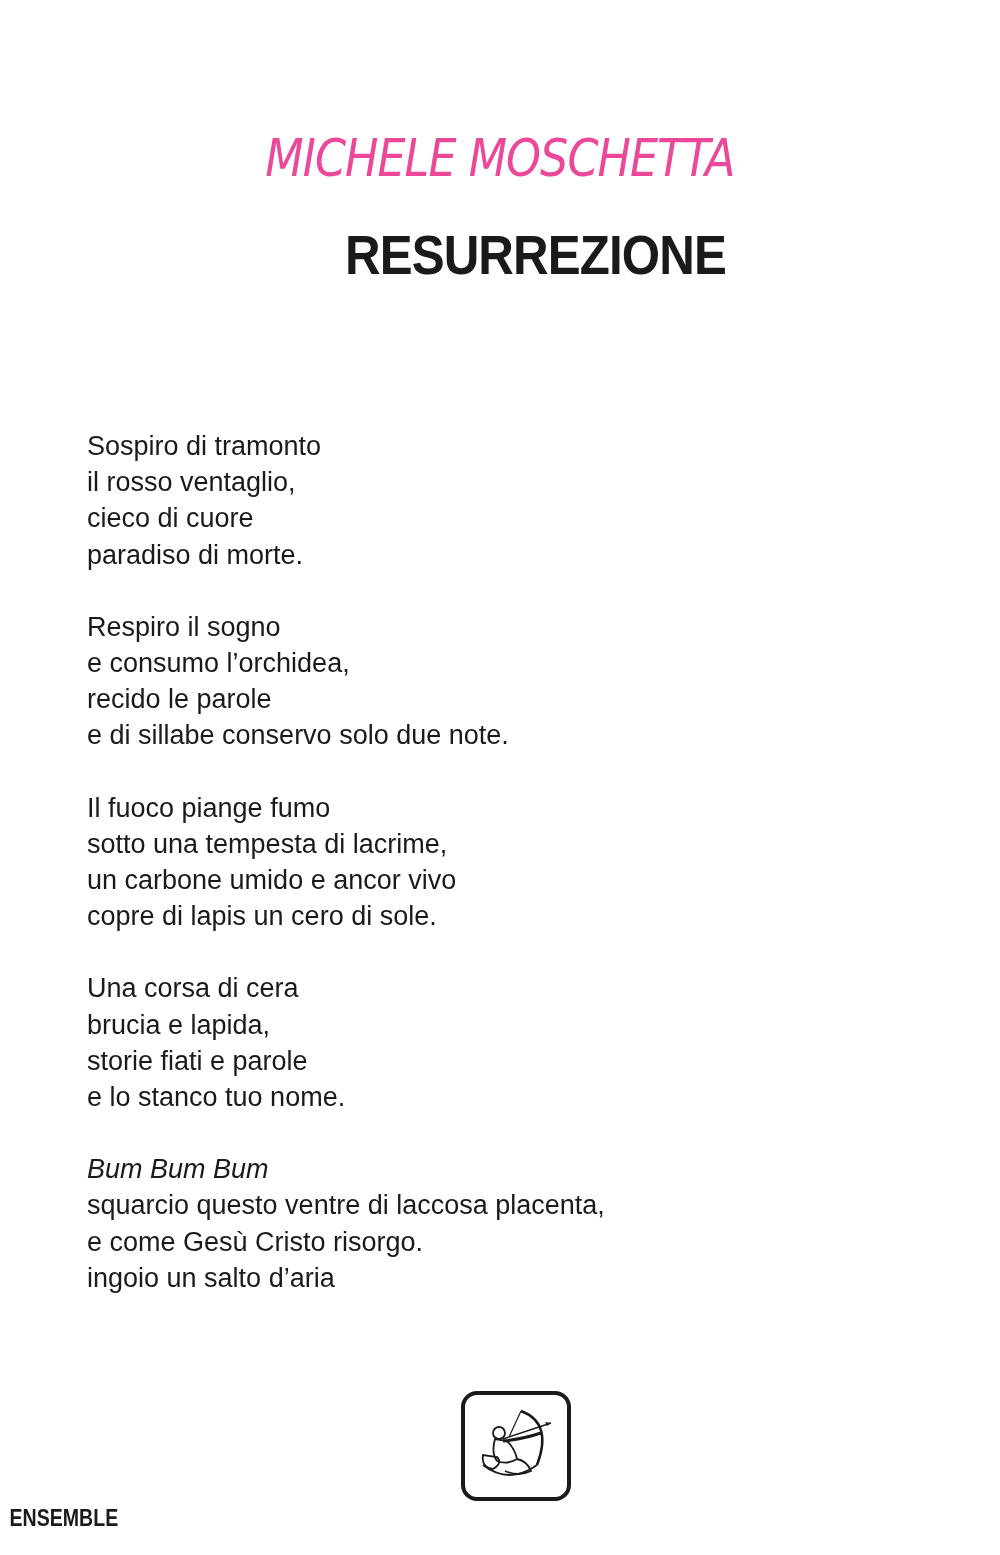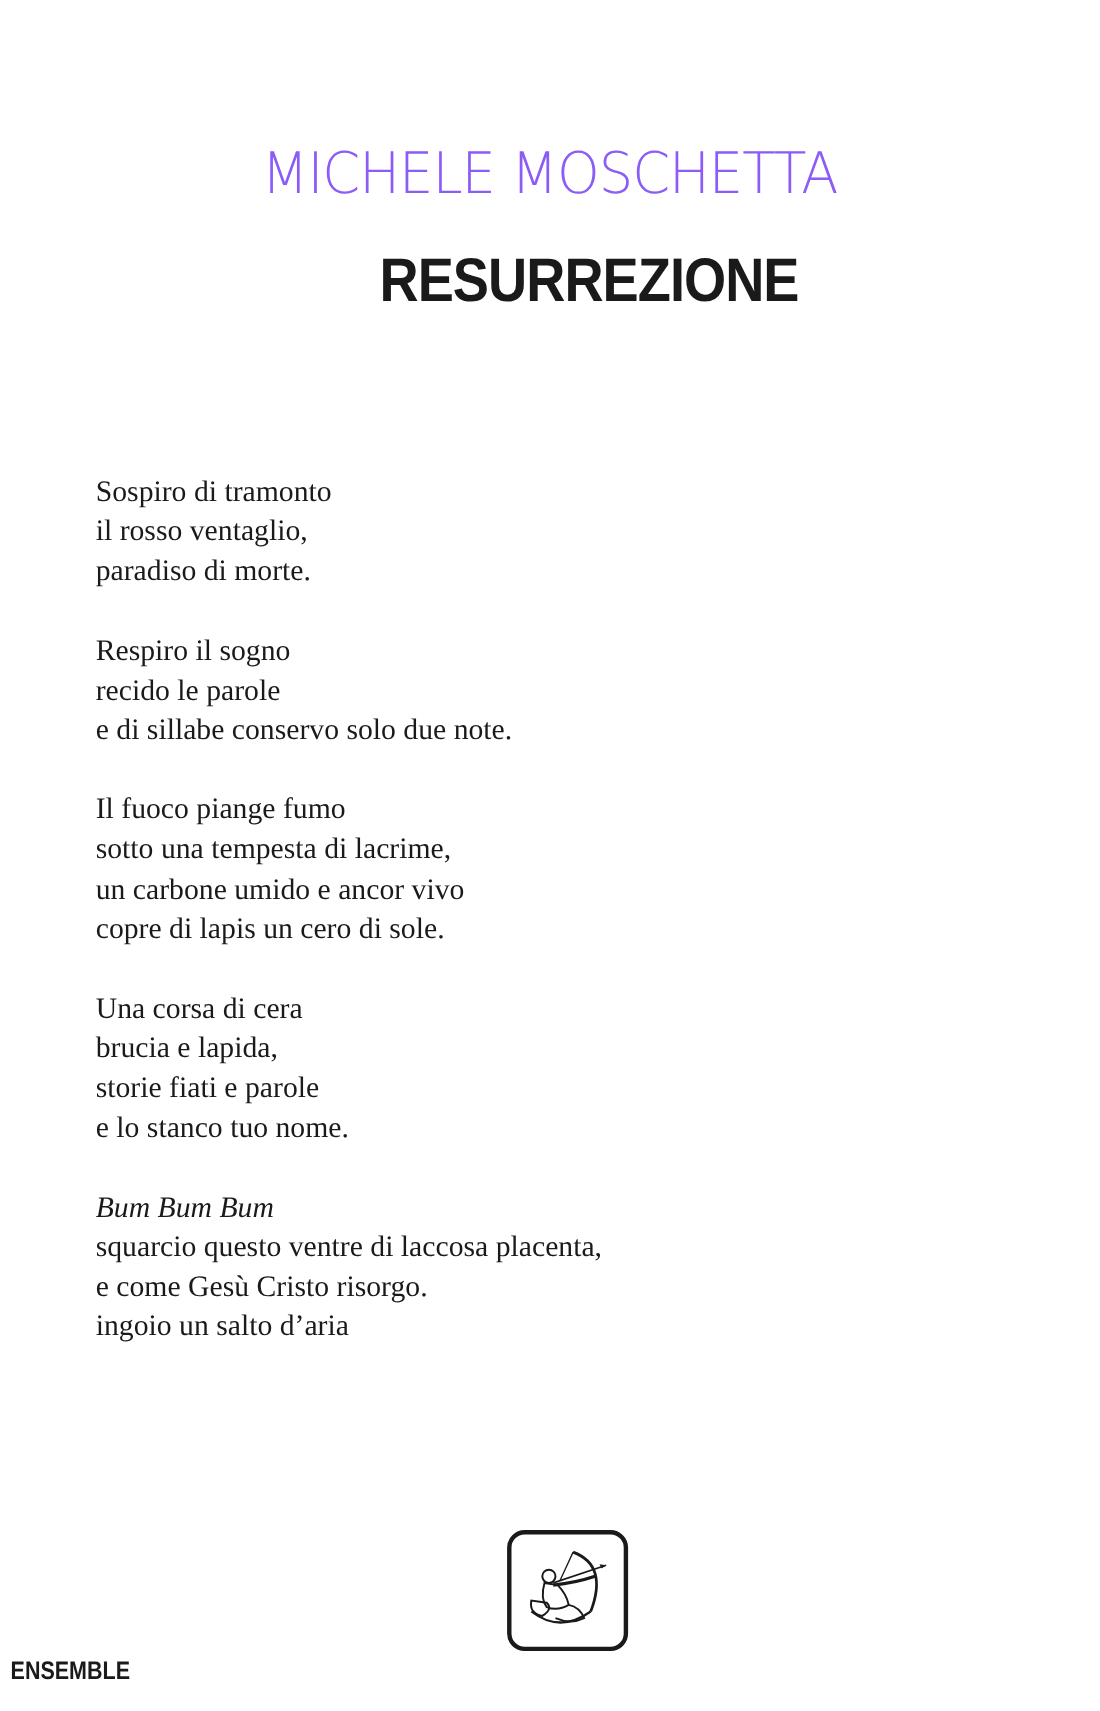--- a/index.html
+++ b/index.html
@@ -1,32 +1,32 @@
 <!DOCTYPE html>
 <html><head>
   <meta charset="utf-8">
   <style>
     html, body { margin: 0; padding: 0; background: #ffffff; }
     body { width: 1000px; height: 1555px; position: relative; overflow: hidden; color: #1a1a1a; }
     .author {
       position: absolute; left: 0; width: 1000px; top: 128px; text-align: center;
       font-family: "DejaVu Sans", sans-serif; font-weight: 200; font-size: 52px; letter-spacing: -1px;
-      color: #8b5cf6; -webkit-text-stroke: 0px; font-stretch: condensed;
+      color: #ec4899; -webkit-text-stroke: 0px; font-stretch: condensed; font-style: italic;
     }
     .author span { display: inline-block; transform: scaleX(0.95); font-weight: 100; }
     .title {
       position: absolute; left: 0; width: 976px; top: 222px; text-align: center;
       font-family: "Liberation Sans", sans-serif; font-weight: 700; font-size: 56px; letter-spacing: -1px;
       color: #1a1a1a;
       margin-left: 47px;
     }
     .title span { display: inline-block; transform: scaleX(0.88); }
     .poem {
       position: absolute; left: 87px; top: 428px; width: 700px;
-      font-family: Liberation Serif, serif; font-size: 27px; line-height: 36.2px; color: #1a1a1a;
+      font-family: Liberation Sans, sans-serif; font-size: 27px; line-height: 36.2px; color: #1a1a1a;
     }
     .stanza { margin-bottom: 36px; }
     .line { display: block; white-space: nowrap; }
     .line.italic { font-style: italic; }
     .logo {
       position: absolute; left: 461px; top: 1391px; width: 110px; height: 110px;
       border: 4px solid #1a1a1a; border-radius: 16px; box-sizing: border-box;
     }
     .logo svg { position: absolute; left: 8px; top: 8px; }
     .brand {
@@ -38,24 +38,26 @@
 </head>
 <body>
 
 <div class="author"><span>MICHELE MOSCHETTA</span></div>
 <div class="title"><span>RESURREZIONE</span></div>
 
 <div class="poem">
   <div class="stanza">
     <span class="line">Sospiro di tramonto</span>
     <span class="line">il rosso ventaglio,</span>
+    <span class="line">cieco di cuore</span>
     <span class="line">paradiso di morte.</span>
   </div>
   <div class="stanza">
     <span class="line">Respiro il sogno</span>
+    <span class="line">e consumo l’orchidea,</span>
     <span class="line">recido le parole</span>
     <span class="line">e di sillabe conservo solo due note.</span>
   </div>
   <div class="stanza">
     <span class="line">Il fuoco piange fumo</span>
     <span class="line">sotto una tempesta di lacrime,</span>
     <span class="line">un carbone umido e ancor vivo</span>
     <span class="line">copre di lapis un cero di sole.</span>
   </div>
   <div class="stanza">

